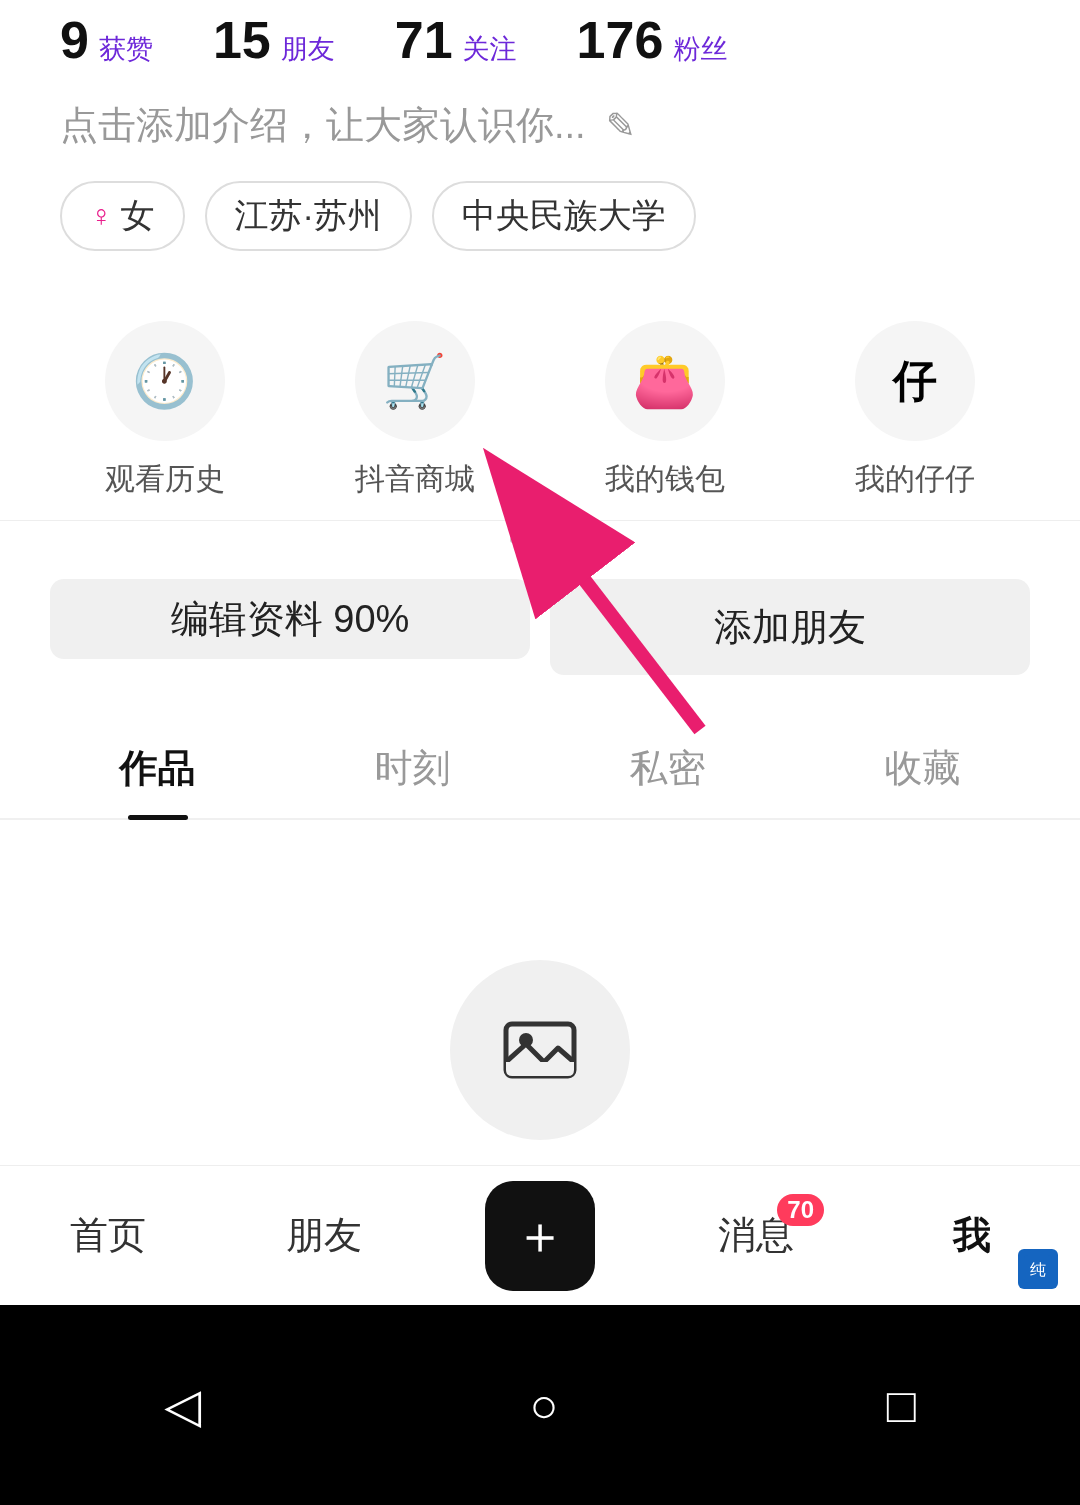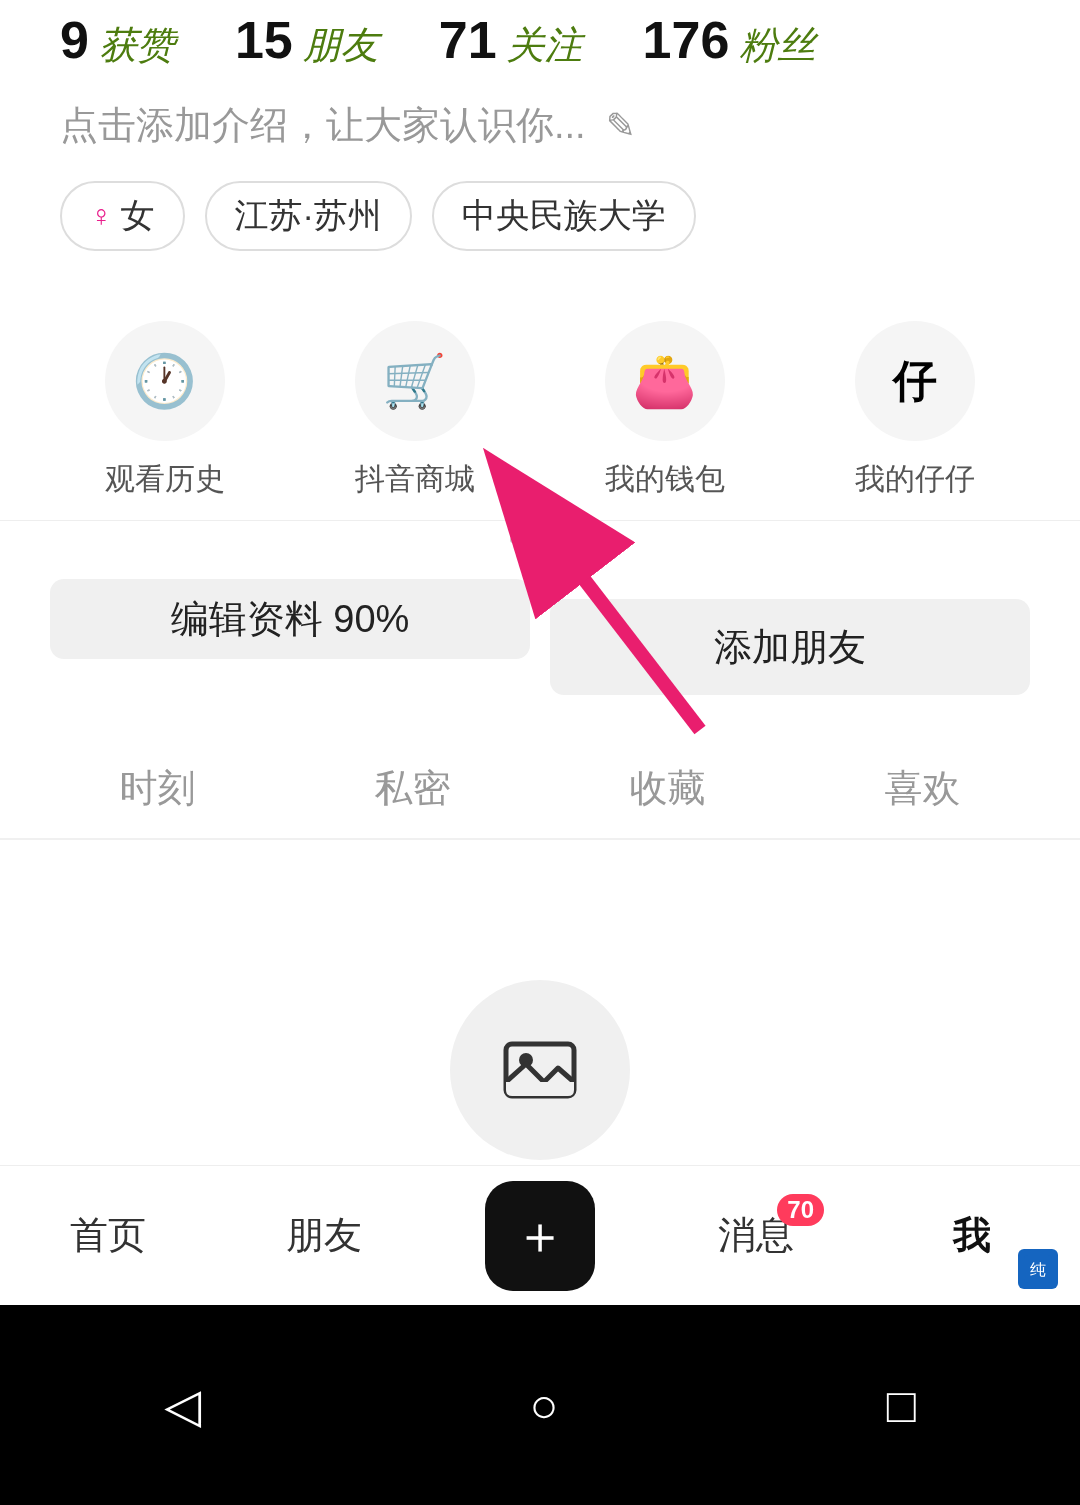--- a/index.html
+++ b/index.html
@@ -24,23 +24,22 @@
       display: flex;
       align-items: baseline;
       gap: 10px;
     }
     .stat-number {
       font-size: 52px;
       font-weight: 700;
       color: #111;
     }
     .stat-label {
-      font-size: 38px;
-      color: #4d7c0f;
-      font-style: italic;
+      font-size: 27px;
+      color: #6d28d9;
     }
 
     
     .bio-section {
       padding: 20px 60px 30px;
       display: flex;
       align-items: center;
       gap: 20px;
     }
     .bio-text {
@@ -138,21 +137,20 @@
       flex: 1;
       height: 96px;
       border-radius: 14px;
       background: #f0f0f0;
       border: none;
       font-size: 38px;
       color: #222;
       font-weight: 500;
       cursor: pointer;
       position: relative;
-      margin-top: 20px;
     }
 
     
     .tabs-row {
       display: flex;
       border-bottom: 2px solid #f0f0f0;
       padding: 0 30px;
     }
     .tab-item {
       flex: 1;
@@ -378,31 +376,31 @@
 <div class="scroll-indicator">
   <div class="scroll-dot"></div>
 </div>
 
 <div class="button-row">
   <button class="btn-edit">编辑资料 90%</button>
   <button class="btn-add-friend">添加朋友</button>
 </div>
 
 <div class="tabs-row">
+  <div class="tab-item active">
+    <span>作品</span>
+  </div>
   <div class="tab-item">
     <span>时刻</span>
   </div>
   <div class="tab-item">
     <span>私密</span>
   </div>
   <div class="tab-item">
     <span>收藏</span>
-  </div>
-  <div class="tab-item">
-    <span>喜欢</span>
   </div>
 </div>
 
 <div class="content-area">
   <div class="upload-circle">
 
     <svg width="80" height="80" viewBox="0 0 80 80" fill="none" xmlns="http://www.w3.org/2000/svg">
       <rect x="6" y="14" width="68" height="52" rx="6" stroke="#333" stroke-width="5" fill="none"></rect>
       <circle cx="26" cy="30" r="7" fill="#333"></circle>
       <path d="M6 52 L26 34 L44 52 L58 38 L74 52" stroke="#333" stroke-width="5" fill="none" stroke-linejoin="round"></path>

